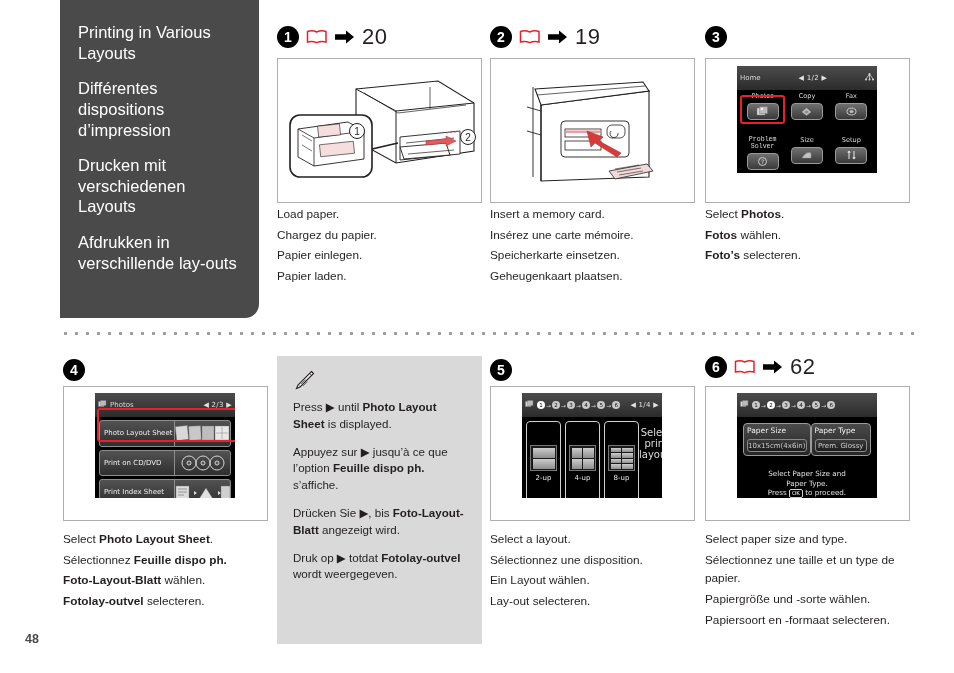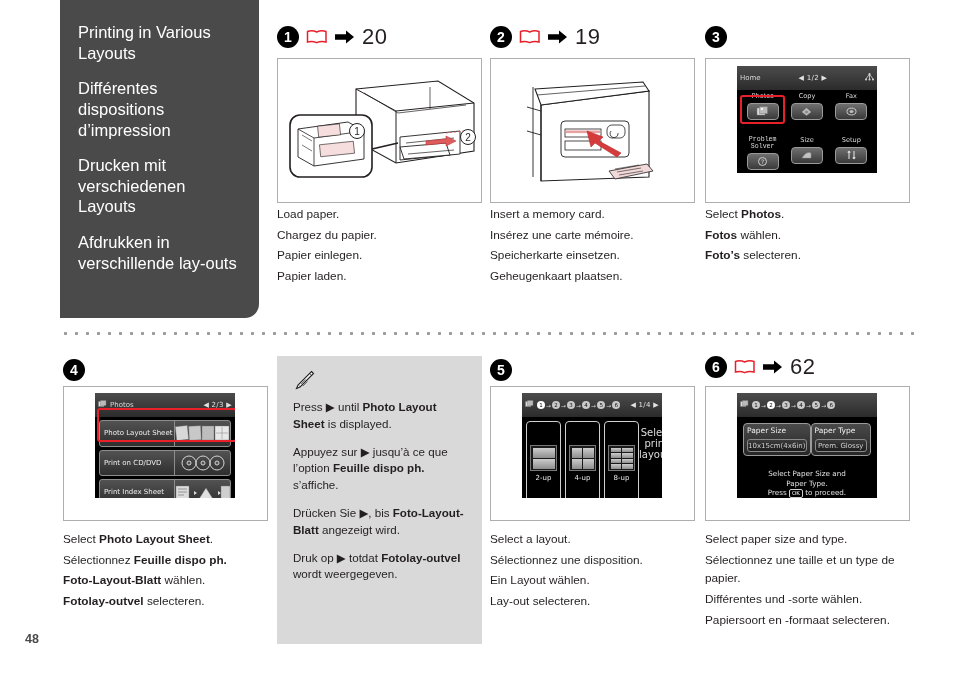--- a/index.html
+++ b/index.html
@@ -596,17 +596,17 @@
         <div>Select Paper Size and</div>
         <div>Paper Type.</div>
         <div><span>Press </span><span class="okkey">OK</span><span> to proceed.</span></div>
       </div>
     </div>
   </div>
 </div>
 <div class="caption" style="position:absolute;left:705px;top:530px;width:212px;">
   <div>Select paper size and type.</div>
   <div>Sélectionnez une taille et un type de papier.</div>
-  <div>Différentes und -sorte wählen.</div>
+  <div>Papiergröße und -sorte wählen.</div>
   <div>Papiersoort en -formaat selecteren.</div>
 </div>
 
 <div class="pageno">48</div>
 
 </body></html>

